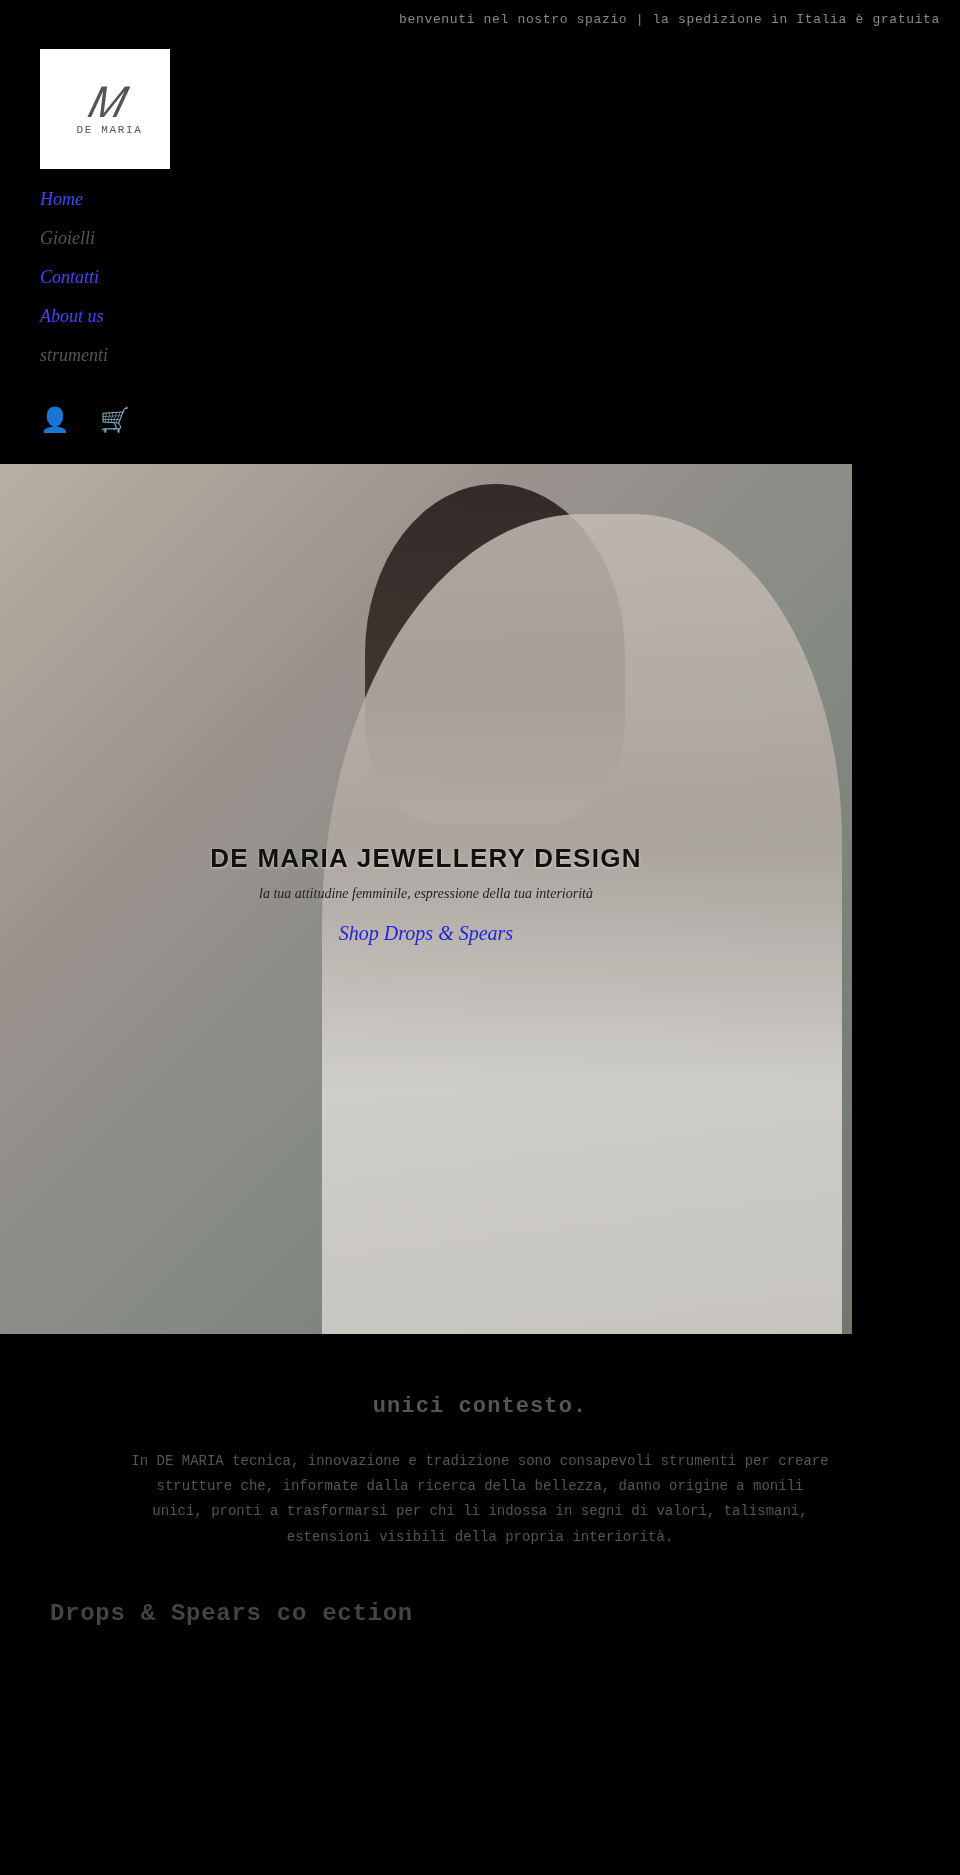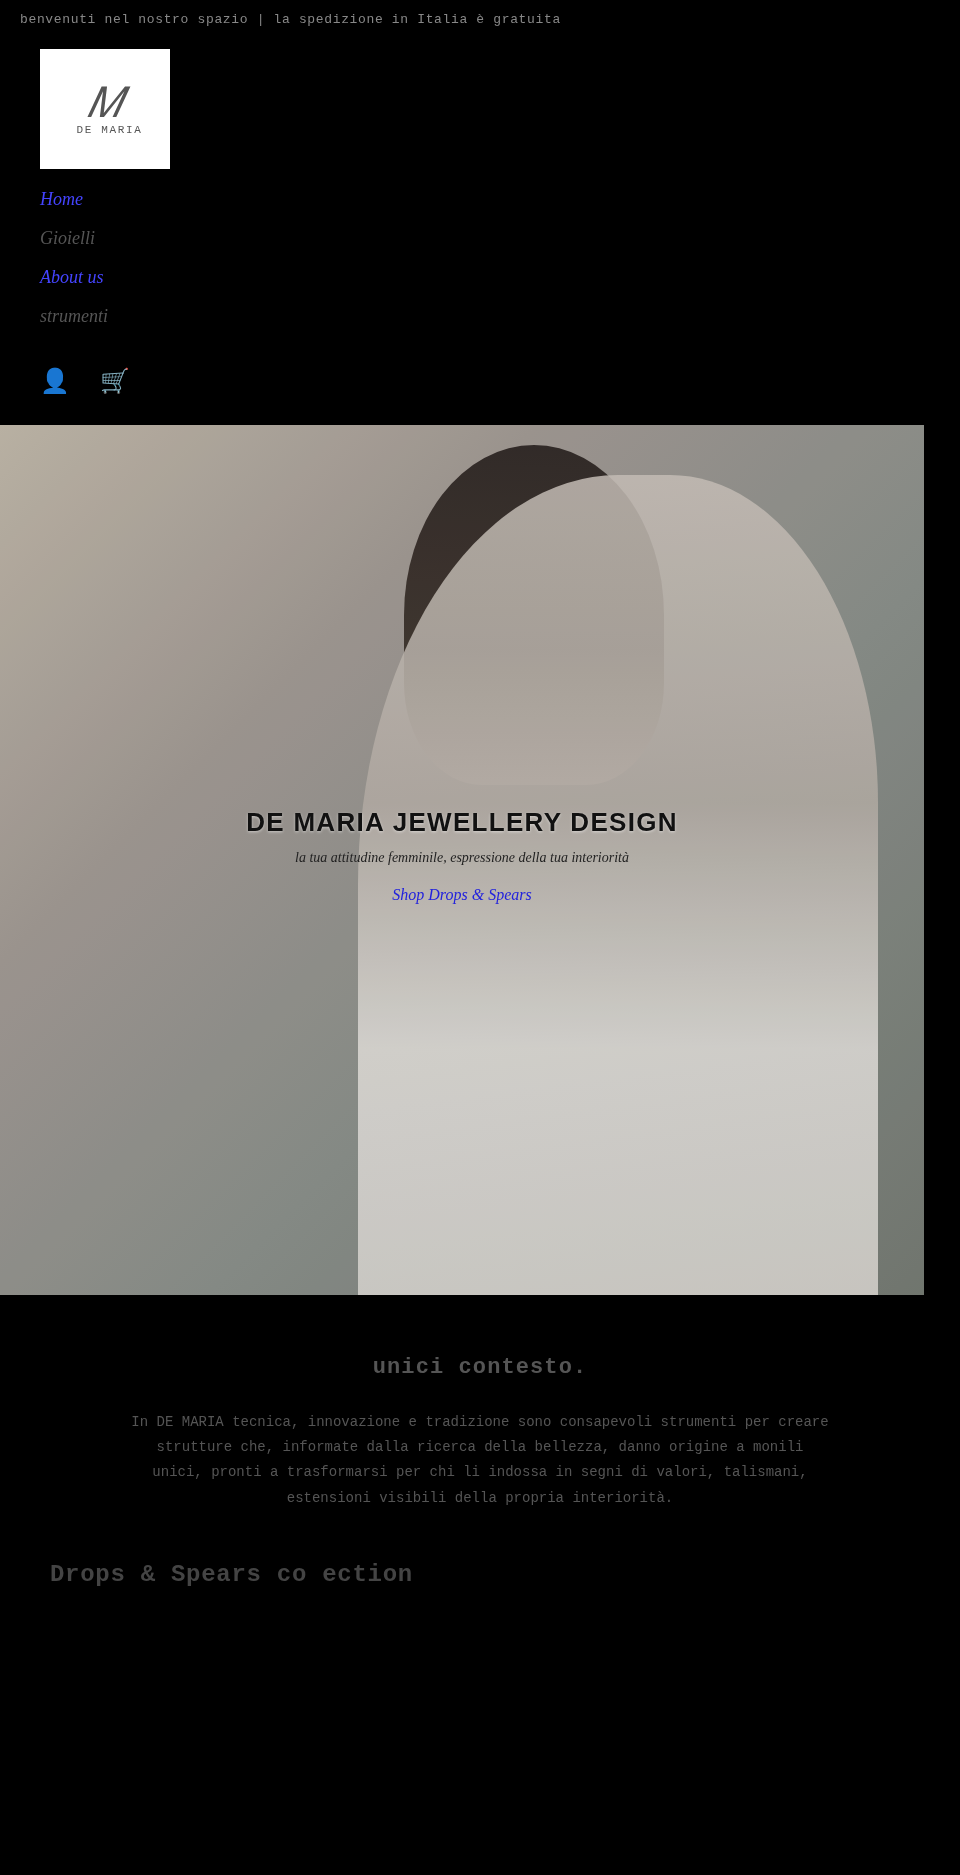--- a/index.html
+++ b/index.html
@@ -10,21 +10,21 @@
       color: #fff;
       width: 960px;
       min-height: 1875px;
       overflow-x: hidden;
     }
 
     
     .announcement-bar {
       background: #000;
       color: #888;
-      text-align: left;
+      text-align: right;
       padding: 12px 20px;
       font-size: 13px;
       letter-spacing: 0.05em;
       font-family: 'Courier New', monospace;
     }
 
     
     .header {
       background: #000;
       padding: 0 40px 20px 40px;
@@ -97,21 +97,21 @@
 
     .nav-icon {
       color: #4444ff;
       font-size: 24px;
       cursor: pointer;
     }
 
     
     .hero {
       position: relative;
-      width: 924px;
+      width: 852px;
       height: 870px;
       overflow: hidden;
       background: #b0a898;
     }
 
     .hero-bg {
       position: absolute;
       top: 0; left: 0; right: 0; bottom: 0;
       background: linear-gradient(135deg, #c8bfb0 0%, #a8a09a 30%, #909590 60%, #7a8078 100%);
     }
@@ -171,21 +171,21 @@
     .hero-subtitle {
       font-size: 14px;
       color: #222;
       font-style: italic;
       margin-bottom: 20px;
       font-family: Georgia, serif;
     }
 
     .hero-cta {
       color: #2222dd;
-      font-size: 16px;
+      font-size: 20px;
       text-decoration: none;
       font-family: Georgia, serif;
       font-style: italic;
       cursor: pointer;
     }
 
     
     .content-section {
       background: #000;
       padding: 60px 50px 50px 50px;
@@ -239,20 +239,23 @@
 
   <nav>
     <ul class="nav-menu">
       <li>
         <a href="#" class="active">Home</a>
       </li>
       <li>
         <a href="#" class="inactive">Gioielli</a>
       </li>
       <li>
+        <a href="#" class="active">Contatti</a>
+      </li>
+      <li>
         <a href="#" class="active">About us</a>
       </li>
       <li>
         <a href="#" class="inactive">strumenti</a>
       </li>
     </ul>
   </nav>
 
   <div class="nav-icons">
     <span class="nav-icon">👤</span>

